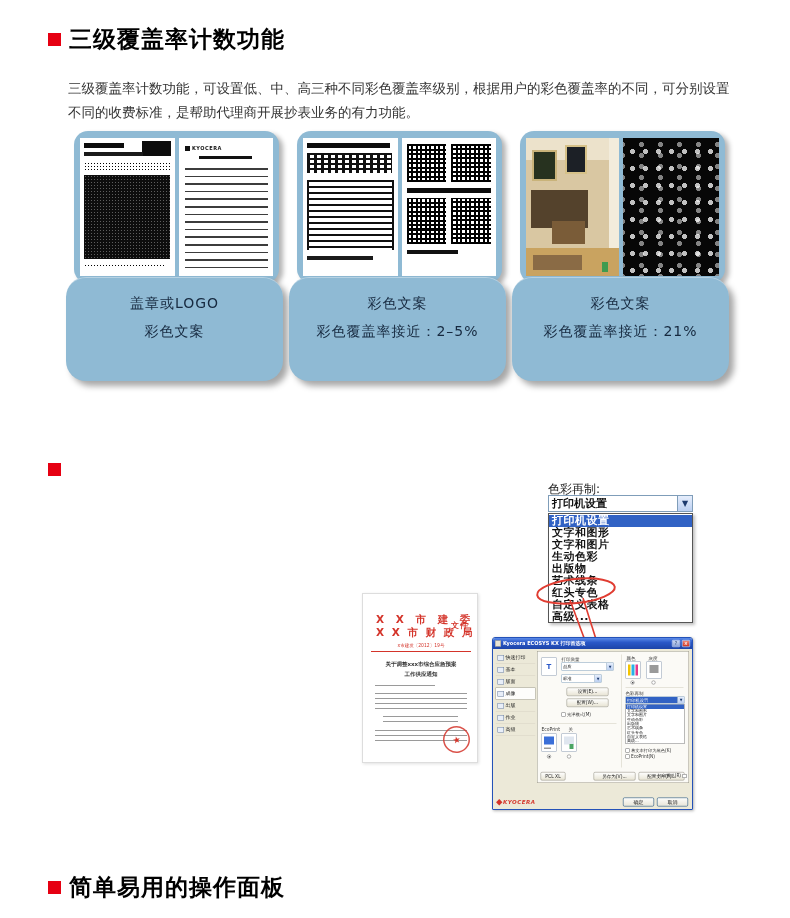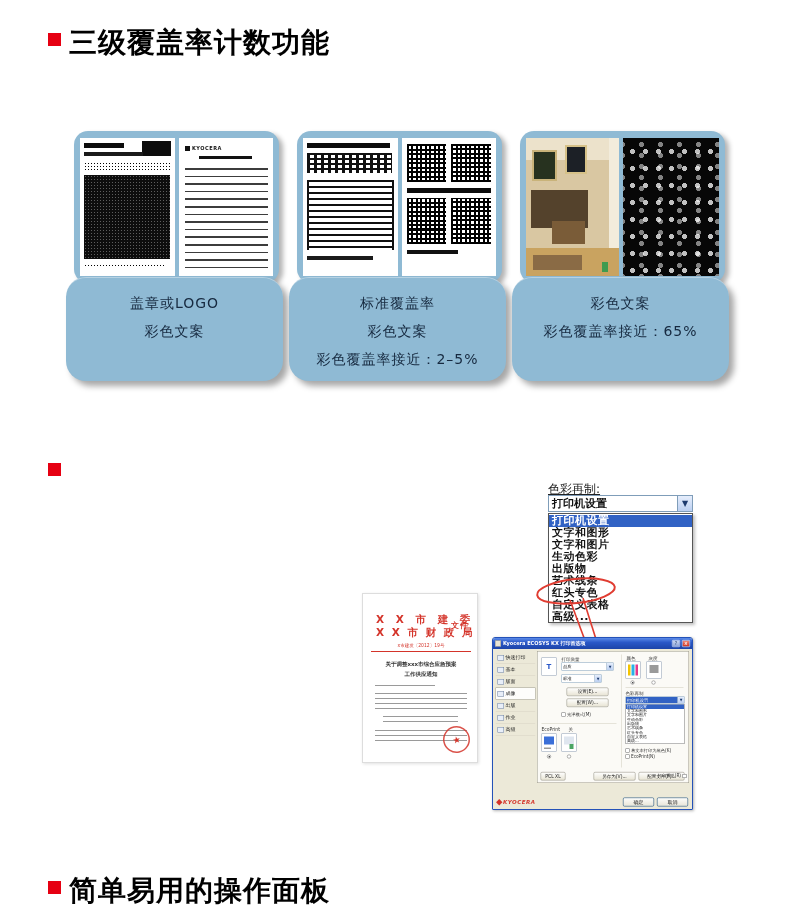--- a/index.html
+++ b/index.html
@@ -3,21 +3,21 @@
 <meta charset="utf-8">
 <style>
   * { margin:0; padding:0; box-sizing:border-box; }
   html,body { background:#fff; }
   body { font-family:"DejaVu Sans","Liberation Sans",sans-serif; }
   #canvas { position:relative; width:790px; height:918px; background:#fff; overflow:hidden; }
 
   
   .h-row { position:absolute; left:48px; display:flex; align-items:flex-start; }
   .bullet { width:13px; height:13px; background:#e60012; margin-top:9px; flex:0 0 13px; }
-  .h-title { font-size:28px; font-weight:700; color:#000; margin-left:8px; letter-spacing:1px; }
+  .h-title { font-size:23px; font-weight:700; color:#000; margin-left:8px; letter-spacing:1px; }
   .para { position:absolute; font-size:13.5px; color:#333; line-height:1.75; }
 
   
   .cards { position:absolute; left:66px; top:131px; display:flex; gap:6px; }
   .card { position:relative; width:217px; height:250px; }
   .card-top { position:absolute; left:8px; right:4px; top:0; height:152px;
               background:#8fbad4; border-radius:14px; padding:7px 6px;
               box-shadow:4px 3px 5px rgba(0,0,0,.30); display:flex; gap:4px; justify-content:center; }
   .card-label { position:absolute; left:0; right:0; top:146px; height:104px;
                 background:#8fbad4; border-radius:20px; box-shadow:5px 5px 6px rgba(0,0,0,.35);
@@ -68,21 +68,21 @@
   .d3l .tab2 { left:28%; top:60%; width:36%; height:17%; background:#7a5c38; }
   .d3l .floor{ left:0; bottom:0; width:100%; height:20%; background:#c9a360; }
   .d3l .rug  { left:8%; bottom:4%; width:52%; height:11%; background:#8a6b45; }
   .d3l .tag  { right:11%; bottom:3%; width:6px; height:10px; background:#3f9b4f; }
   .d3r { background:#070707; width:103px;
          background-image:radial-gradient(circle,rgba(255,255,255,.75) 22%,transparent 26%),
                           radial-gradient(circle,rgba(255,255,255,.5) 22%,transparent 26%);
          background-size:13px 17px, 19px 11px; background-position:3px 5px, 9px 12px; }
 
   
-  .dd-label { position:absolute; left:548px; top:481px; font-size:12px; color:#222;text-decoration:underline; }
+  .dd-label { position:absolute; left:548px; top:481px; font-size:12px; color:#222; }
   .combo { position:absolute; left:548px; top:495px; width:145px; height:17px; background:#fff;
            border:1px solid #7f9db9; display:flex; align-items:center; }
   .combo .val { flex:1; font-size:11px; font-weight:700; color:#111; padding-left:3px; white-space:nowrap; overflow:hidden; }
   .combo .btn { width:15px; height:100%; background:linear-gradient(180deg,#e6eefc,#bcd0f2); border-left:1px solid #7f9db9;
                 display:flex; align-items:center; justify-content:center; font-size:8px; color:#1c3a6e; }
   .ddlist { position:absolute; left:548px; top:513px; width:145px; height:110px; background:#fff;
             border:1px solid #555; box-shadow:2px 2px 3px rgba(0,0,0,.25); padding-top:1px; }
   .ddlist .it { font-size:11px; font-weight:600; color:#151515; line-height:12px; height:12px; padding-left:3px;
                 white-space:nowrap; overflow:hidden; letter-spacing:.5px; }
   .ddlist .it.sel { background:#3162c4; color:#fff; }
@@ -160,20 +160,21 @@
 </style>
 </head>
 <body>
 
 <div id="canvas">
 
   <div class="h-row" style="top:24px;">
     <span class="bullet"></span>
     <span class="h-title">三级覆盖率计数功能</span>
   </div>
+  <div class="para" style="left:68px; top:77px; width:664px;">三级覆盖率计数功能，可设置低、中、高三种不同彩色覆盖率级别，根据用户的彩色覆盖率的不同，可分别设置不同的收费标准，是帮助代理商开展抄表业务的有力功能。</div>
 
   <div class="cards">
 
     <div class="card">
       <div class="card-top">
         <div class="doc d1l">
           <div class="bar1"></div>
             <div class="blob"></div>
             <div class="bar2"></div>
           <div class="ht1 ht"></div>
@@ -206,21 +207,20 @@
         <div class="doc d2r">
           <div class="a xh"></div>
             <div class="b xh"></div>
             <div class="m"></div>
           <div class="c xh"></div>
             <div class="d xh"></div>
             <div class="e"></div>
         </div>
       </div>
       <div class="card-label">
-        <div>标准覆盖率</div>
         <div>彩色文案</div>
         <div>彩色覆盖率接近：2–5%</div>
       </div>
     </div>
 
     <div class="card">
       <div class="card-top">
         <div class="doc d3l">
           <i class="ceil"></i>
             <i class="edge"></i>
@@ -229,21 +229,21 @@
           <i class="furn"></i>
             <i class="tab2"></i>
             <i class="floor"></i>
             <i class="rug"></i>
             <i class="tag"></i>
         </div>
         <div class="doc d3r"></div>
       </div>
       <div class="card-label">
         <div>彩色文案</div>
-        <div>彩色覆盖率接近：65%</div>
+        <div>彩色覆盖率接近：21%</div>
       </div>
     </div>
   </div>
 
   <div class="h-row" style="top:454px;">
     <span class="bullet"></span>
   </div>
 
   <div class="dd-label">色彩再制:</div>
   <div class="combo">

